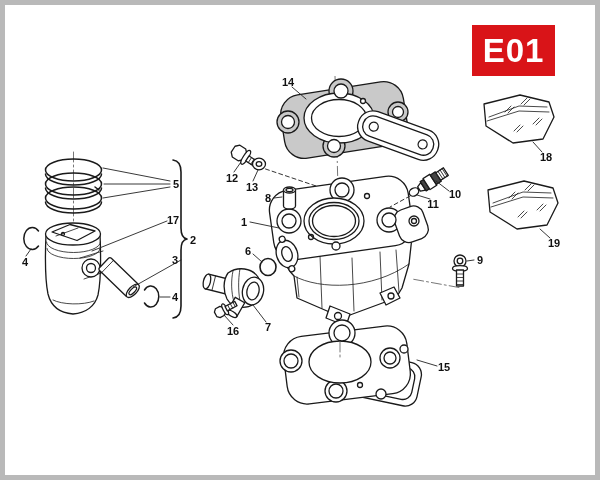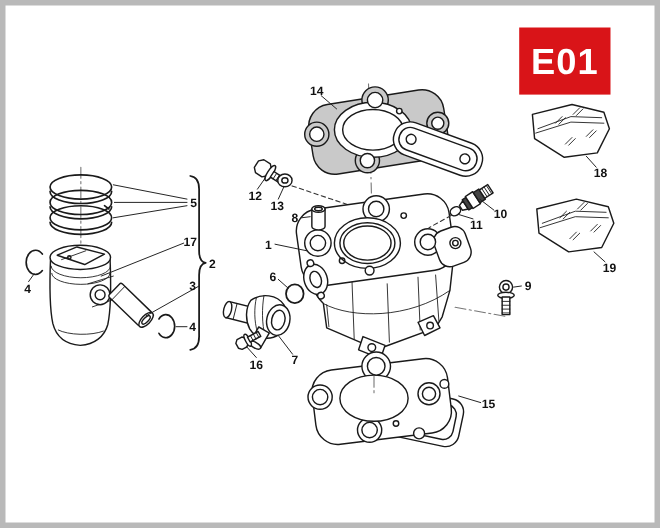--- a/index.html
+++ b/index.html
@@ -3,21 +3,21 @@
 <meta charset="utf-8">
 <style>
   html,body{margin:0;padding:0;background:#fff;}
   .stage{
     width:600px;height:480px;position:relative;background:#fff;
     box-shadow:inset 0 0 0 5px #b9b9b9;
     font-family:"Liberation Sans",sans-serif;overflow:hidden;
   }
   .stage svg{position:absolute;left:0;top:0;}
   .badge{
-    position:absolute;left:472px;top:25px;width:83px;height:61px;
+    position:absolute;left:472px;top:25px;width:83px;height:51px;
     background:#d91418;color:#fff;display:flex;align-items:center;justify-content:center;
     font-weight:bold;font-size:33px;letter-spacing:1px;
     font-family:"Liberation Sans",sans-serif;
   }
   text.co{font:bold 11px "Liberation Sans",sans-serif;fill:#111;}
   .art{stroke:#1a1a1a;stroke-width:1.3;fill:none;stroke-linejoin:round;stroke-linecap:round;}
   .cl{stroke:#777;stroke-width:1;stroke-dasharray:10,3,2,3;fill:none;}
   .dash{stroke:#333;stroke-width:1;stroke-dasharray:4,3;fill:none;}
   .ldr{stroke:#222;stroke-width:0.9;}
   .thin{stroke-width:0.8;}

